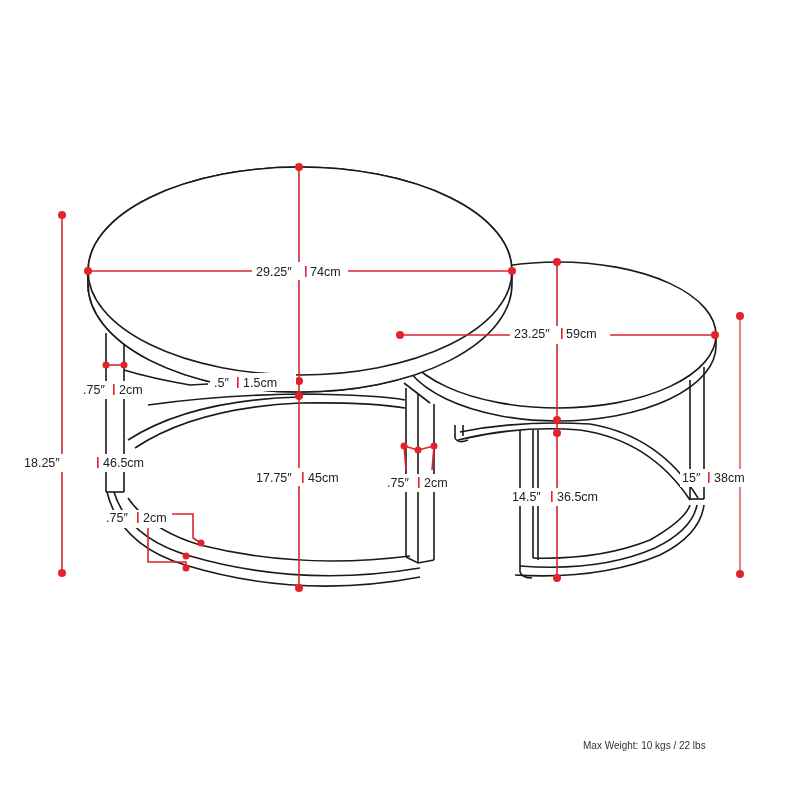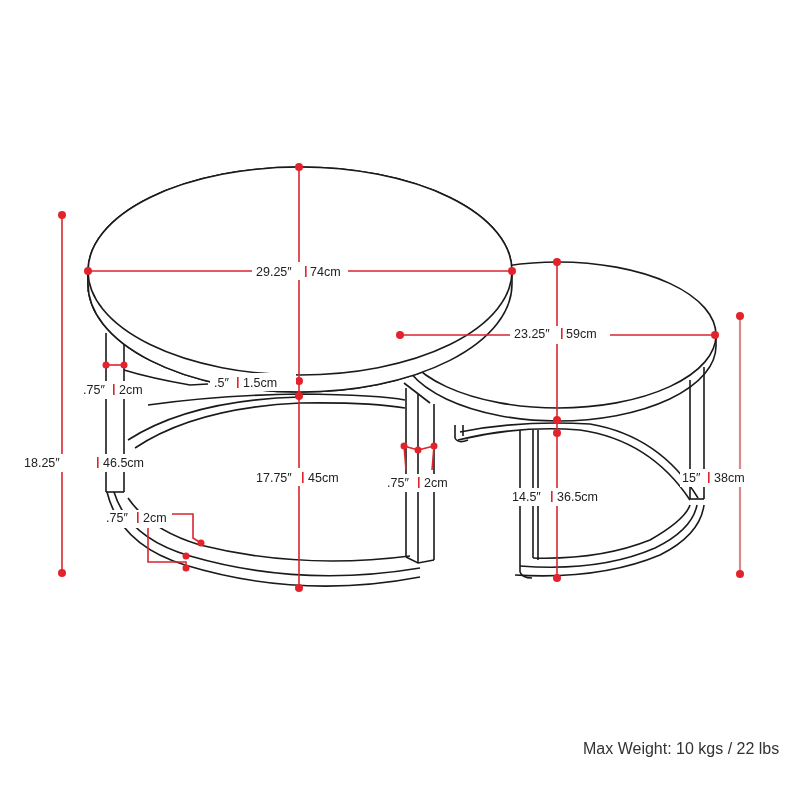--- a/index.html
+++ b/index.html
@@ -6,21 +6,21 @@
   body { width: 800px; height: 800px; position: relative; overflow: hidden; font-family: "Liberation Sans", "DejaVu Sans", sans-serif; }
   #canvas { position: absolute; left: 0; top: 0; width: 800px; height: 800px; }
   .outline { fill: none; stroke: #1a1a1a; stroke-width: 1.6; }
   .fillw { fill: #ffffff; stroke: #1a1a1a; stroke-width: 1.6; }
   .dim { stroke: #d9252e; stroke-width: 1.6; fill: none; }
   .dim-light { stroke: #d98a8e; stroke-width: 2.2; fill: none; }
   .dot { fill: #e3232b; }
   .lbl { font-family: "Liberation Sans", "DejaVu Sans", sans-serif; font-size: 12.5px; fill: #222222; }
   .sep { fill: #e3232b; }
   .lblbg { fill: #ffffff; }
-  #footer { position: absolute; left: 583px; top: 740px; font-size: 16px; color: #333333; font-family: "Liberation Sans", "DejaVu Sans", sans-serif; }
+  #footer { position: absolute; left: 583px; top: 740px; font-size: 10px; color: #333333; font-family: "Liberation Sans", "DejaVu Sans", sans-serif; }
 </style>
 </head>
 <body>
 
 <svg id="canvas" viewBox="0 0 800 800" xmlns="http://www.w3.org/2000/svg">
 
   <g>
 
     <path class="outline" d="M 107 492 Q 120 545 185 565 Q 300 600 420 577"></path>
     <path class="outline" d="M 114 492 Q 128 538 190 556 Q 300 588 420 568"></path>

